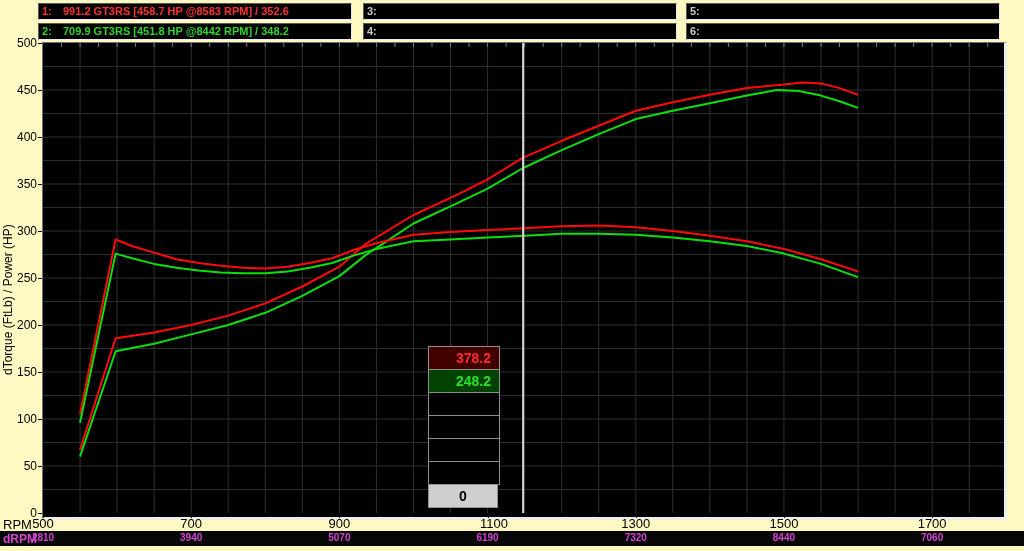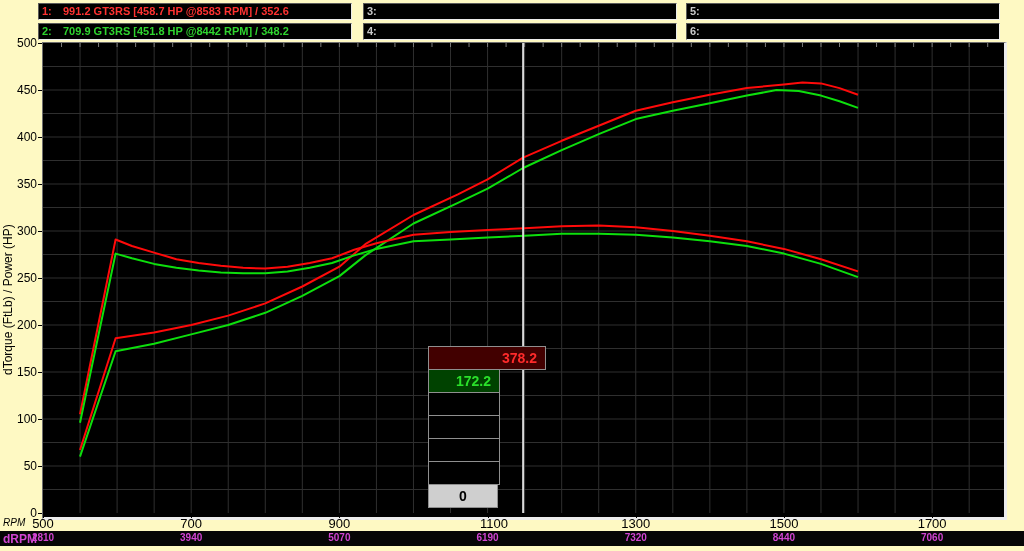--- a/index.html
+++ b/index.html
@@ -14,21 +14,21 @@
   .plot{position:absolute;left:42px;top:42px;background:#000;border-style:solid;
         border-width:1px 3px 3px 1px;border-color:#6e6e6e #ededed #ededed #6e6e6e;}
   
   .ylab{position:absolute;left:0;width:37px;text-align:right;font-size:12px;color:#000;}
   .ytickmark{position:absolute;left:38px;width:4px;height:1px;background:#000;}
   .xlab{position:absolute;width:60px;text-align:center;font-size:13px;color:#000;top:516px;}
   .xtickmark{position:absolute;width:1px;height:4px;background:#000;top:514px;}
   .ytitle{position:absolute;left:1px;top:150px;height:300px;writing-mode:vertical-rl;
           transform:rotate(180deg);font-size:12px;color:#000;display:flex;
           align-items:center;justify-content:center;}
-  .xaxisname{position:absolute;left:3px;top:517px;font-size:10px;color:#000;font-style:italic;}
+  .xaxisname{position:absolute;left:3px;top:517px;font-size:13px;color:#000;}
   .x2strip{position:absolute;left:0;top:531px;width:1024px;height:15px;background:#060606;}
   .x2name{position:absolute;left:3px;top:532px;font-size:12px;font-weight:bold;z-index:3;}
   .x2lab{position:absolute;width:70px;text-align:center;font-size:10px;font-weight:bold;
          top:532px;z-index:3;}
   
   .readout{position:absolute;left:428px;top:347px;width:70px;z-index:4;}
   .rcell{height:22px;border:1px solid #8f8f8f;margin-top:-1px;font-size:14px;
          font-weight:bold;line-height:22px;box-sizing:content-box;}
   .rcell.right{text-align:right;padding-right:8px;width:62px;}
   .rcell.center{text-align:center;}
@@ -203,22 +203,22 @@
       <span class="x2lab" style="left: 8px; color: rgb(209, 69, 209);">2810</span>
       <span class="x2lab" style="left: 156.188px; color: rgb(209, 69, 209);">3940</span>
       <span class="x2lab" style="left: 304.376px; color: rgb(209, 69, 209);">5070</span>
       <span class="x2lab" style="left: 452.564px; color: rgb(209, 69, 209);">6190</span>
       <span class="x2lab" style="left: 600.753px; color: rgb(209, 69, 209);">7320</span>
       <span class="x2lab" style="left: 748.941px; color: rgb(209, 69, 209);">8440</span>
       <span class="x2lab" style="left: 897.129px; color: rgb(209, 69, 209);">7060</span>
     </div>
 
   <div class="readout" id="readout">
-      <div class="rcell right" style="background: rgb(66, 0, 0); color: rgb(255, 42, 42); padding-left: 46px;">378.2</div>
-      <div class="rcell right" style="background: rgb(0, 66, 0); color: rgb(42, 224, 42);">172.2</div>
+      <div class="rcell right" style="background: rgb(66, 0, 0); color: rgb(255, 42, 42);">378.2</div>
+      <div class="rcell right" style="background: rgb(0, 66, 0); color: rgb(42, 224, 42);">248.2</div>
       <div class="rcell right" style="background: rgb(0, 0, 0); color: rgb(255, 255, 255);"></div>
       <div class="rcell right" style="background: rgb(0, 0, 0); color: rgb(255, 255, 255);"></div>
       <div class="rcell right" style="background: rgb(0, 0, 0); color: rgb(255, 255, 255);"></div>
       <div class="rcell right" style="background: rgb(0, 0, 0); color: rgb(255, 255, 255);"></div>
       <div class="rcell center" style="background: rgb(207, 207, 207); color: rgb(0, 0, 0);">0</div>
     </div>
 
 </div>
 
 </body></html>

